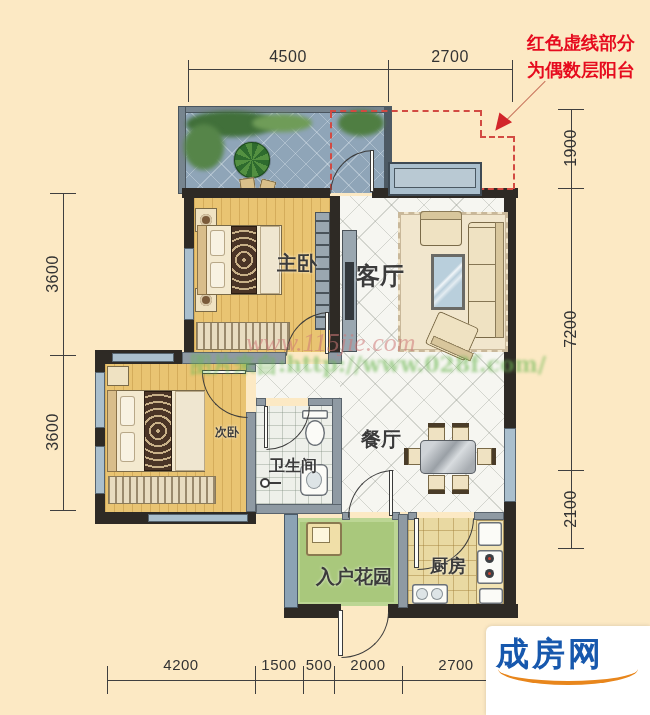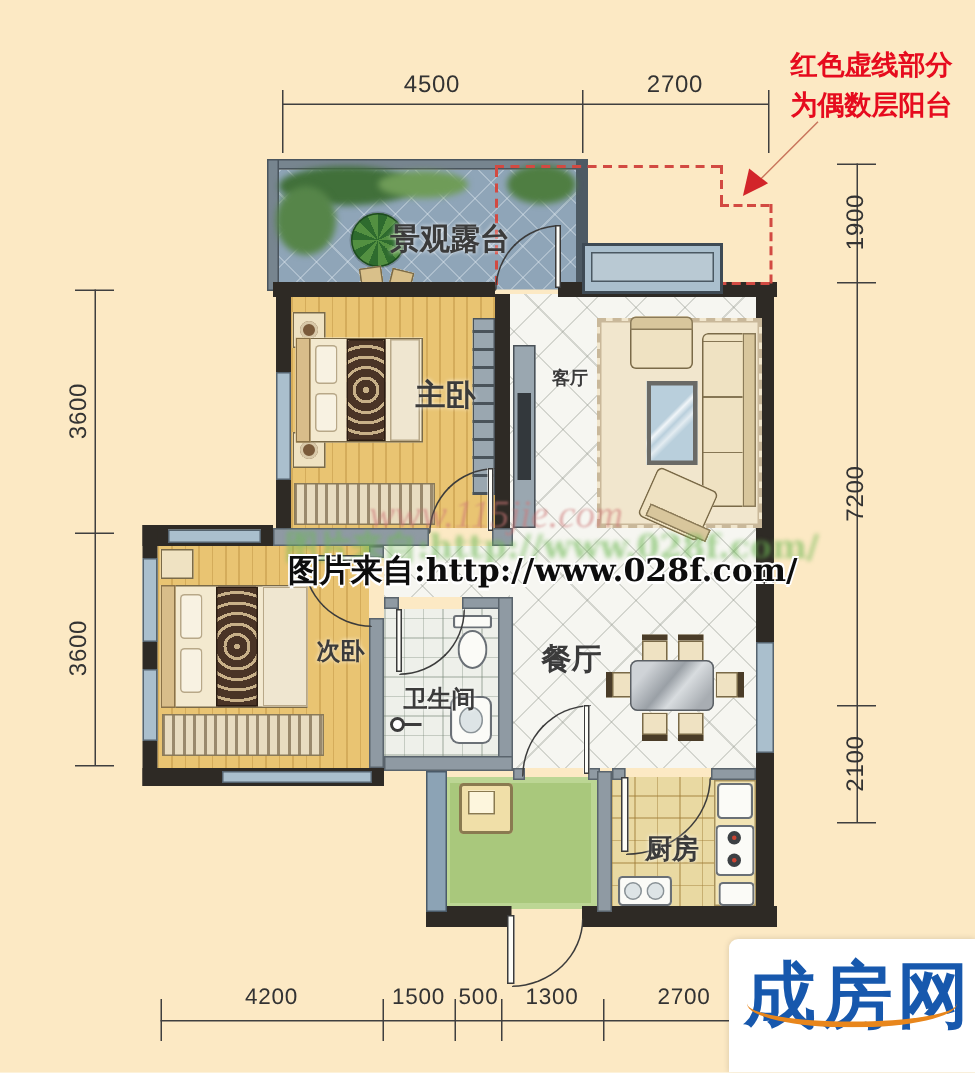--- a/index.html
+++ b/index.html
@@ -50,21 +50,21 @@
   .dlabel.rot{transform:rotate(-90deg);}
   
   .room{color:#3b3b3b;font-weight:bold;text-align:center;text-shadow:0 0 3px rgba(255,255,255,.85);white-space:nowrap;}
   .annot{color:#e60b1e;font-size:18px;font-weight:600;line-height:27px;white-space:nowrap;}
   .wm-pink{color:rgba(205,120,120,.55);font-style:italic;font-size:26px;font-family:"Liberation Serif",serif;filter:blur(.6px);white-space:nowrap;}
   .wm-green{color:rgba(110,185,85,.6);font-weight:bold;font-size:22px;filter:blur(1.4px);white-space:nowrap;font-family:"DejaVu Serif",serif;}
   .wm-black{color:#0d0d0d;font-weight:bold;font-size:21px;white-space:nowrap;font-family:"DejaVu Serif",serif;
     text-shadow:-1px -1px 0 #fff,1px -1px 0 #fff,-1px 1px 0 #fff,1px 1px 0 #fff,0 2px 0 #fff;}
   
   .logobox{background:#fff;border-radius:6px 0 0 0;box-shadow:0 0 4px rgba(0,0,0,.15);}
-  .brand{color:#1758ad;font-weight:bold;font-size:48px;letter-spacing:3px;white-space:nowrap;}
+  .brand{color:#1758ad;font-weight:bold;font-size:33px;letter-spacing:3px;white-space:nowrap;}
   .swoosh{border-bottom:4px solid #e8861c;border-radius:50%;}
   .brandurl{color:#1758ad;font-weight:bold;font-size:16px;letter-spacing:1px;}
   .foliage{border-radius:50%;filter:blur(2px);}
   .burner{width:9px;height:9px;border-radius:50%;background:#3c4044;position:absolute;}
   .burner:after{content:"";position:absolute;left:3px;top:3px;width:3px;height:3px;border-radius:50%;background:#c43;}
 </style>
 </head>
 <body>
 
 <div id="canvas">
@@ -215,26 +215,26 @@
 
   <div class="abs arc nw" style="left:348px;top:470px;width:44px;height:46px;"></div>
   <div class="abs leaf" style="left:389px;top:470px;width:4px;height:46px;"></div>
 
   <div class="abs arc se" style="left:417px;top:518px;width:55px;height:50px;"></div>
   <div class="abs leaf" style="left:414px;top:518px;width:5px;height:50px;"></div>
 
   <div class="abs arc se" style="left:341px;top:612px;width:46px;height:44px;"></div>
   <div class="abs leaf" style="left:338px;top:610px;width:5px;height:46px;"></div>
 
-  <div class="abs room" style="left:250px;top:146px;width:100px;font-size:20px;">景观露台</div>
   <div class="abs room" style="left:272px;top:250px;width:50px;font-size:20px;">主卧</div>
-  <div class="abs room" style="left:355px;top:244px;width:50px;font-size:12px;">客厅</div>
-  <div class="abs room" style="left:202px;top:424px;width:50px;font-size:16px;">次卧</div>
+  <div class="abs room" style="left:355px;top:260px;width:50px;font-size:24px;">客厅</div>
+  <div class="abs room" style="left:202px;top:424px;width:50px;font-size:12px;">次卧</div>
   <div class="abs room" style="left:260px;top:456px;width:66px;font-size:16px;">卫生间</div>
   <div class="abs room" style="left:356px;top:426px;width:50px;font-size:20px;">餐厅</div>
+  <div class="abs room" style="left:312px;top:564px;width:84px;font-size:19px;">入户花园</div>
   <div class="abs room" style="left:426px;top:554px;width:44px;font-size:18px;">厨房</div>
 
   <div class="abs annot" style="left:527px;top:57px;">为偶数层阳台</div>
   <div class="abs annot" style="left:527px;top:30px;">红色虚线部分</div>
   <div class="abs" style="left:505px;top:121px;width:57px;height:0;border-top:1.5px solid #c8745c;transform:rotate(-45deg);transform-origin:left center;"></div>
   <div class="abs" style="left:492px;top:116px;width:0;height:0;border-left:17px solid #d2252a;border-top:8px solid transparent;border-bottom:8px solid transparent;transform:rotate(128deg);"></div>
 
   <div class="abs dline-h" style="left:188px;top:69px;width:324px;"></div>
   <div class="abs dtick-v" style="left:188px;top:60px;height:42px;"></div>
   <div class="abs dtick-v" style="left:388px;top:60px;height:42px;"></div>
@@ -261,24 +261,23 @@
   <div class="abs dline-h" style="left:107px;top:680px;width:403px;"></div>
   <div class="abs dtick-v" style="left:107px;top:666px;height:28px;"></div>
   <div class="abs dtick-v" style="left:255px;top:666px;height:28px;"></div>
   <div class="abs dtick-v" style="left:303px;top:666px;height:28px;"></div>
   <div class="abs dtick-v" style="left:334px;top:666px;height:28px;"></div>
   <div class="abs dtick-v" style="left:402px;top:666px;height:28px;"></div>
   <div class="abs dtick-v" style="left:510px;top:666px;height:28px;"></div>
   <div class="abs dlabel" style="left:146px;top:656px;width:70px;font-size:15px;">4200</div>
   <div class="abs dlabel" style="left:251px;top:656px;width:56px;font-size:15px;">1500</div>
   <div class="abs dlabel" style="left:297px;top:656px;width:44px;font-size:15px;">500</div>
-  <div class="abs dlabel" style="left:340px;top:656px;width:56px;font-size:15px;">1300</div>
+  <div class="abs dlabel" style="left:340px;top:656px;width:56px;font-size:15px;">2000</div>
   <div class="abs dlabel" style="left:426px;top:656px;width:60px;font-size:15px;">2700</div>
 
   <div class="abs wm-pink" style="left:246px;top:328px;">www.115jie.com</div>
   <div class="abs wm-green" style="left:190px;top:350px;">图片来自:http://www.028f.com/</div>
-  <div class="abs wm-black" style="left:192px;top:366px;">图片来自:http://www.028f.com/</div>
 
   <div class="abs logobox" style="left:486px;top:626px;width:164px;height:89px;"></div>
   <div class="abs brand" style="left:496px;top:632px;">成房网</div>
   <div class="abs swoosh" style="left:498px;top:653px;width:140px;height:28px;"></div>
 
 </div>
 
 </body></html>

